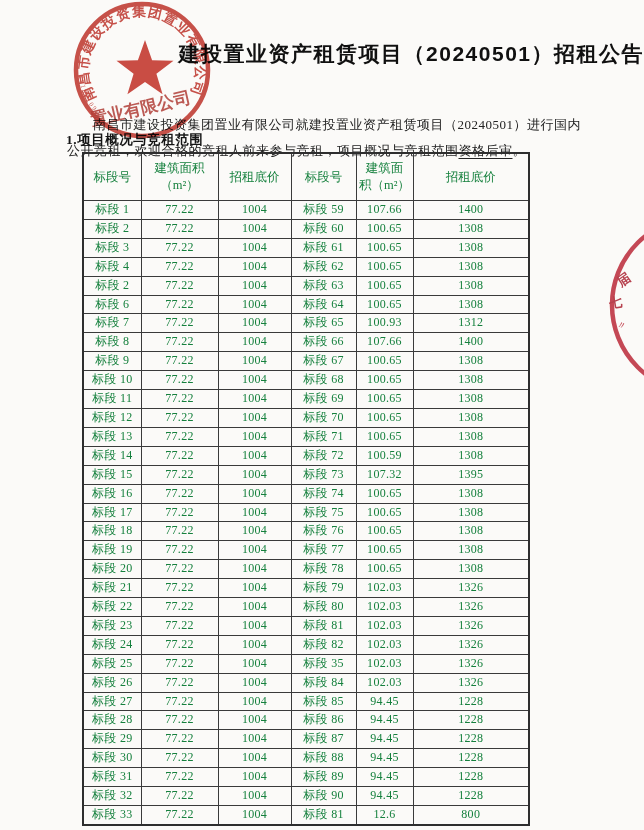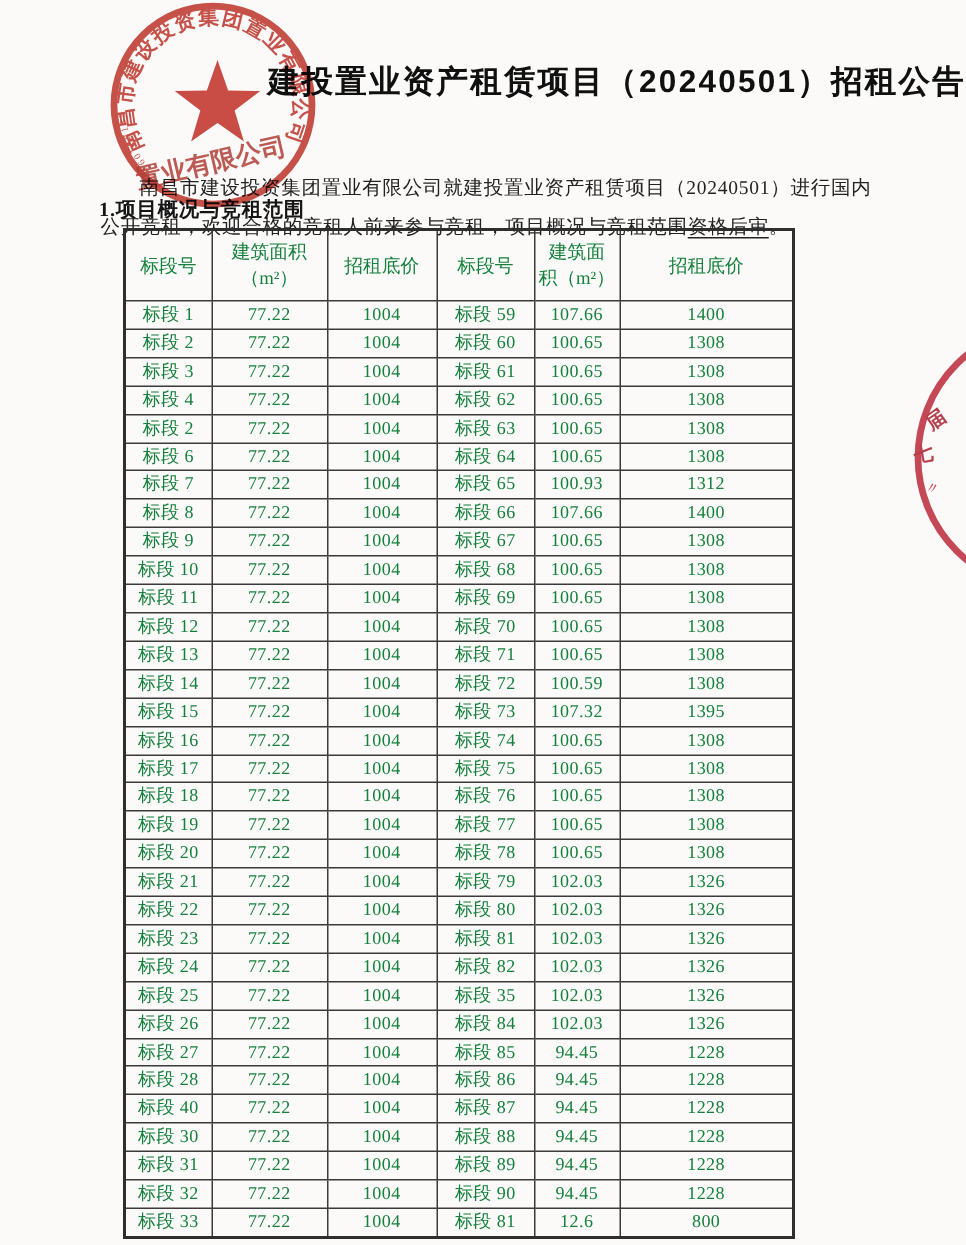--- a/index.html
+++ b/index.html
@@ -289,21 +289,21 @@
         </tr>
         <tr>
           <td>标段 28</td>
           <td>77.22</td>
           <td>1004</td>
           <td>标段 86</td>
           <td>94.45</td>
           <td>1228</td>
         </tr>
         <tr>
-          <td>标段 40</td>
+          <td>标段 29</td>
           <td>77.22</td>
           <td>1004</td>
           <td>标段 87</td>
           <td>94.45</td>
           <td>1228</td>
         </tr>
         <tr>
           <td>标段 30</td>
           <td>77.22</td>
           <td>1004</td>

